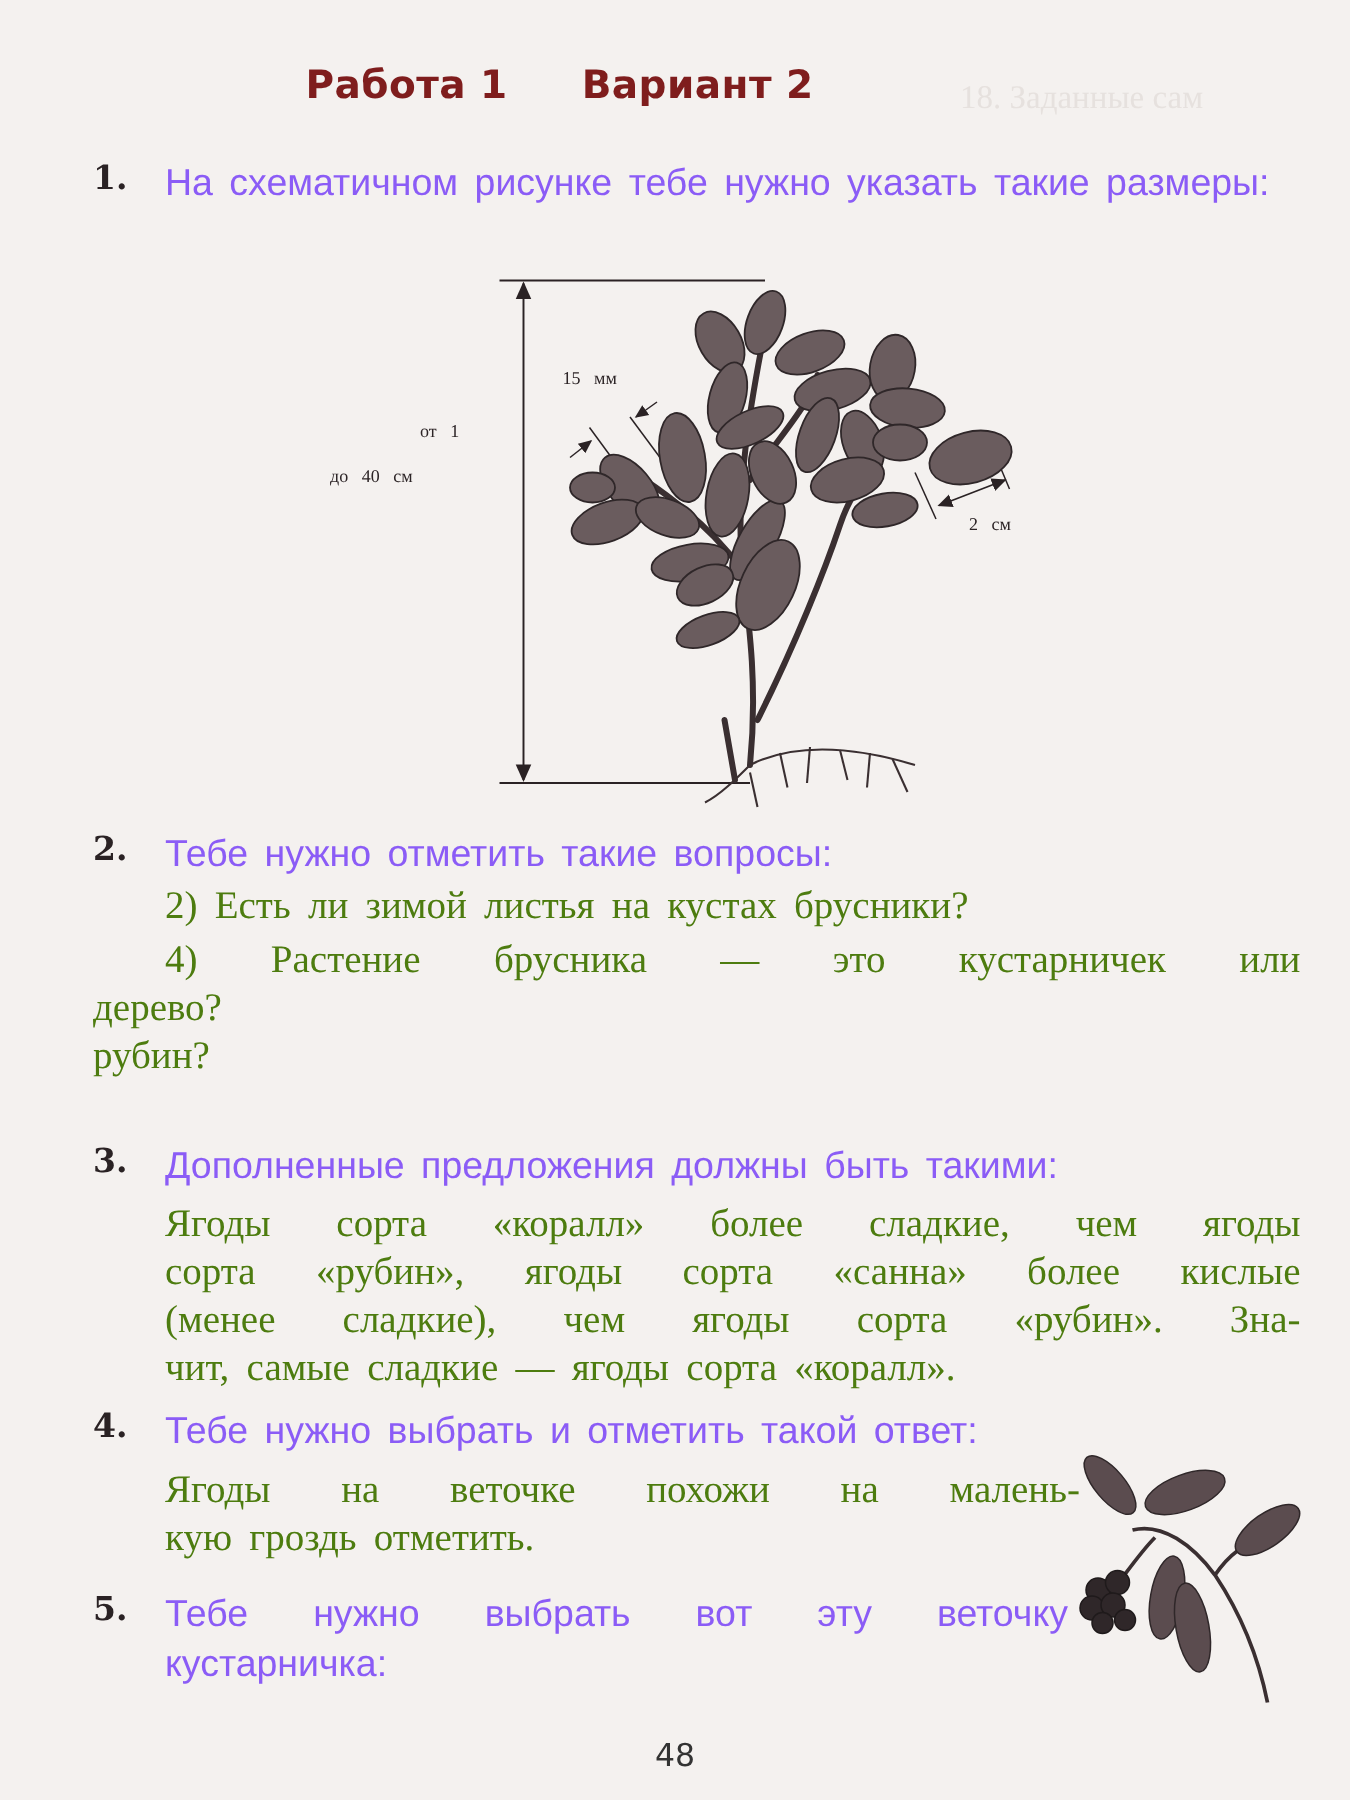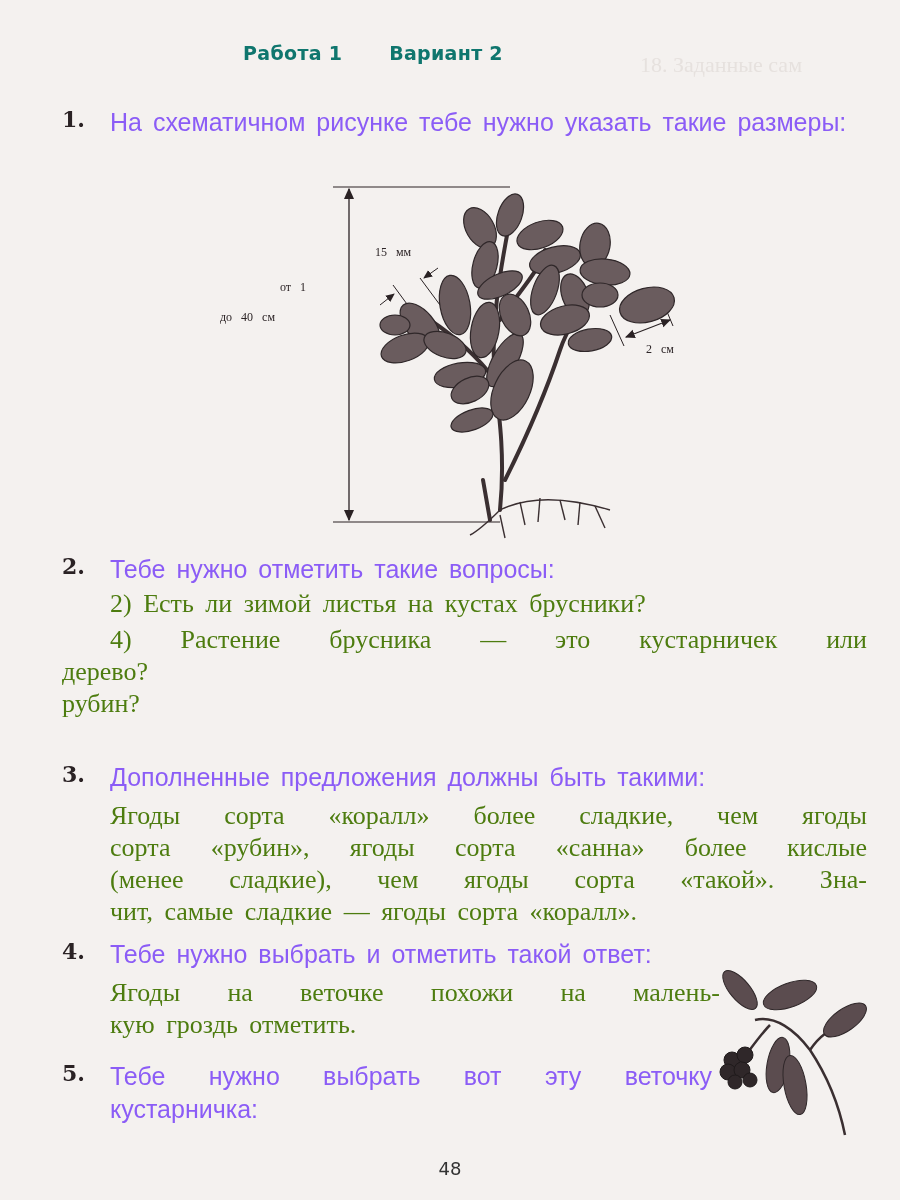--- a/index.html
+++ b/index.html
@@ -5,22 +5,22 @@
   html, body { margin: 0; padding: 0; }
   body {
     width: 900px; height: 1200px; overflow: hidden;
     background: #f4f1ef;
     position: relative;
     color: #2a2224;
   }
   .page { position: absolute; inset: 0; }
   .title {
     position: absolute; top: 42px; left: 0; width: 746px; text-align: center;
-    font-family: "DejaVu Sans", sans-serif; font-weight: bold; font-size: 19px;
-    letter-spacing: 0.3px; color: #0f766e;
+    font-family: "DejaVu Sans", sans-serif; font-weight: bold; font-size: 26px;
+    letter-spacing: 0.3px; color: #7f1d1d;
   }
   .title span + span { margin-left: 40px; }
   .q { position: absolute; left: 62px; width: 805px; }
   .qnum {
     position: absolute; left: 0; top: 0; font-family: "DejaVu Serif", serif; font-weight: bold;
     font-size: 22px;
   }
   .qtext {
     margin-left: 48px; font-family: "Liberation Sans", sans-serif; font-size: 25px;
     line-height: 33px; text-align: justify; text-align-last: left; color: #8b5cf6;
@@ -30,21 +30,21 @@
     margin-left: 48px; font-family: "Liberation Serif", serif; font-size: 26px;
     line-height: 32px; text-align: justify; color: #4d7c0f; word-spacing: 5px;
   }
   .ans p { margin: 0; }
   .ans p.line { text-align-last: justify; }
   .ans p.last { text-align-last: left; }
   .figure { position: absolute; left: 200px; top: 180px; width: 520px; height: 360px; }
   .lbl { position: absolute; font-family: "Liberation Serif", serif; font-size: 12px; color: #2c2426; word-spacing: 6px; }
   .pagenum {
     position: absolute; top: 1158px; left: 0; width: 900px; text-align: center;
-    font-family: "DejaVu Sans", sans-serif; font-size: 18px; color: #333;
+    font-family: "DejaVu Sans", sans-serif; font-size: 21px; color: #333;
   }
   .ghost { position:absolute; font-family:"Liberation Serif", serif; color:#e6e1de; font-size:22px; }
 </style>
 </head>
 <body>
 
 <div class="page">
 
   <div class="ghost" style="top:52px;left:640px;">18. Заданные сам</div>
 
@@ -143,21 +143,21 @@
       <p class="last" style="margin-left:-48px;">рубин?</p>
     </div>
   </div>
 
   <div class="q" style="top:761px;">
     <div class="qnum">3.</div>
     <div class="qtext">Дополненные предложения должны быть такими:</div>
     <div class="ans" style="margin-top:6px;">
       <p class="line">Ягоды сорта «коралл» более сладкие, чем ягоды</p>
       <p class="line">сорта «рубин», ягоды сорта «санна» более кислые</p>
-      <p class="line">(менее сладкие), чем ягоды сорта «такой». Зна-</p>
+      <p class="line">(менее сладкие), чем ягоды сорта «рубин». Зна-</p>
       <p class="last">чит, самые сладкие — ягоды сорта «коралл».</p>
     </div>
   </div>
 
   <div class="q" style="top:938px;width:710px;">
     <div class="qnum">4.</div>
     <div class="qtext" style="width:760px;">Тебе нужно выбрать и отметить такой ответ:</div>
     <div class="ans" style="margin-top:6px;width:610px;">
       <p class="line">Ягоды на веточке похожи на малень-</p>
       <p class="last">кую гроздь отметить.</p>

